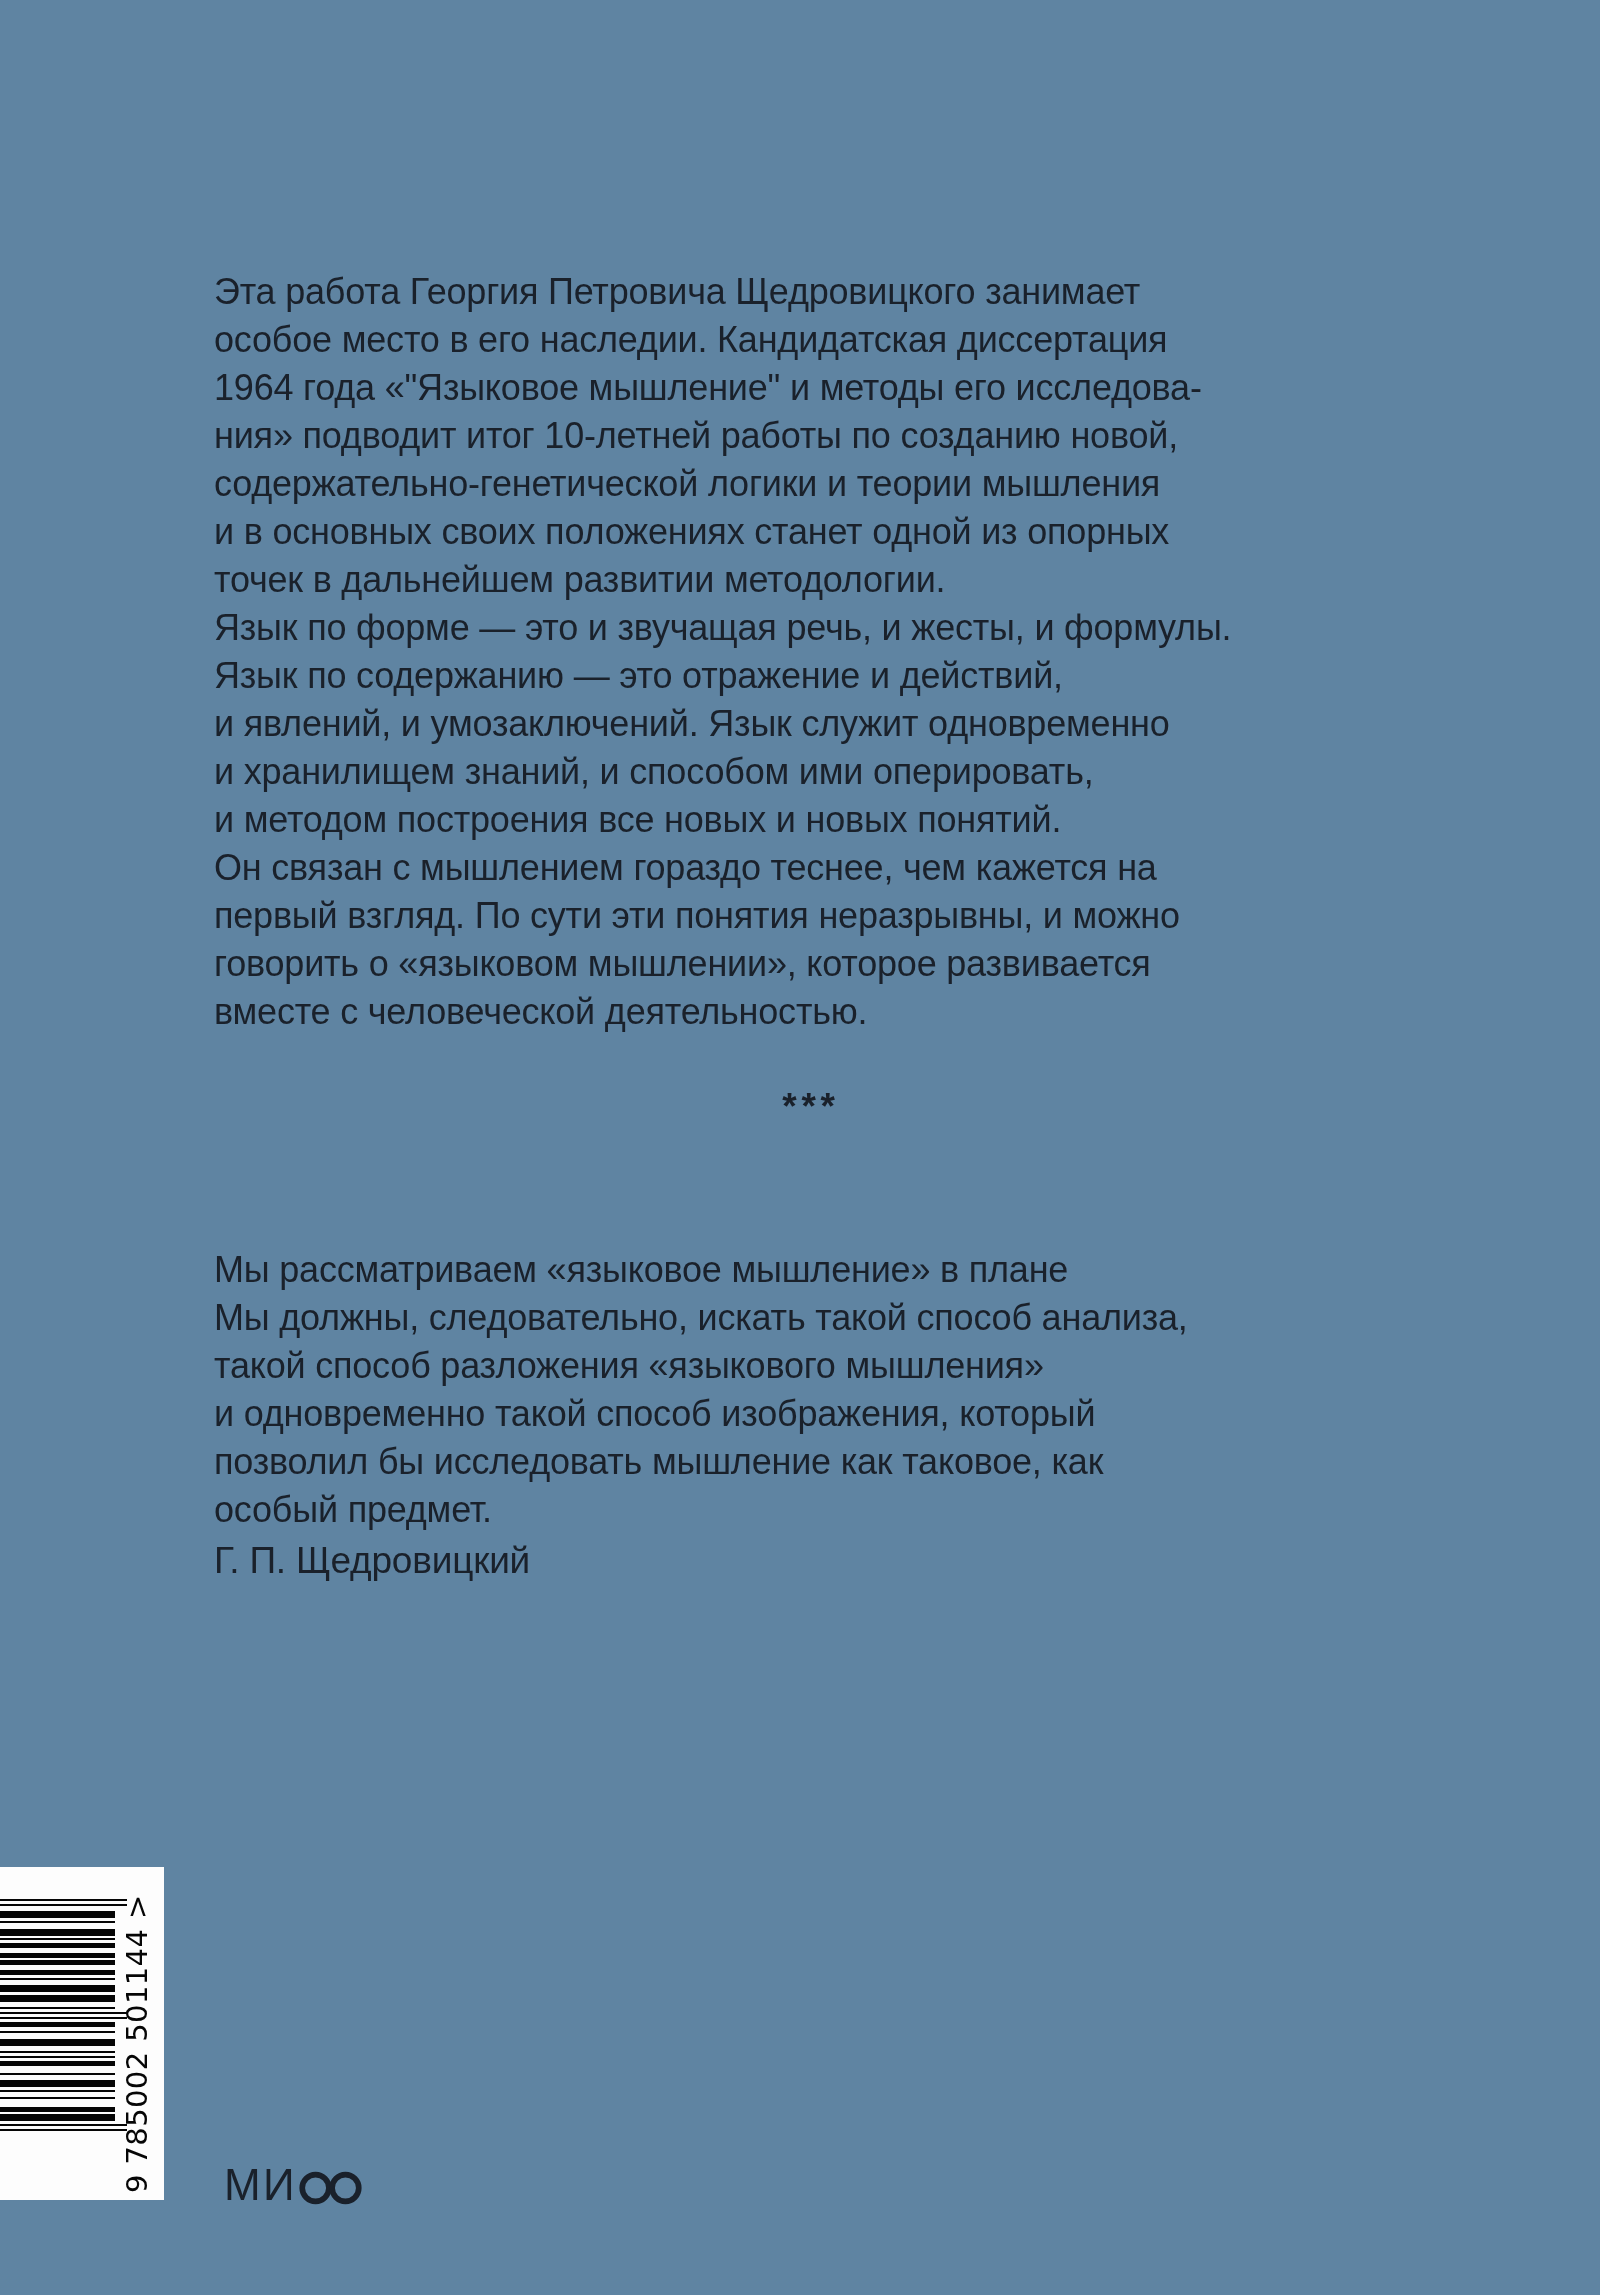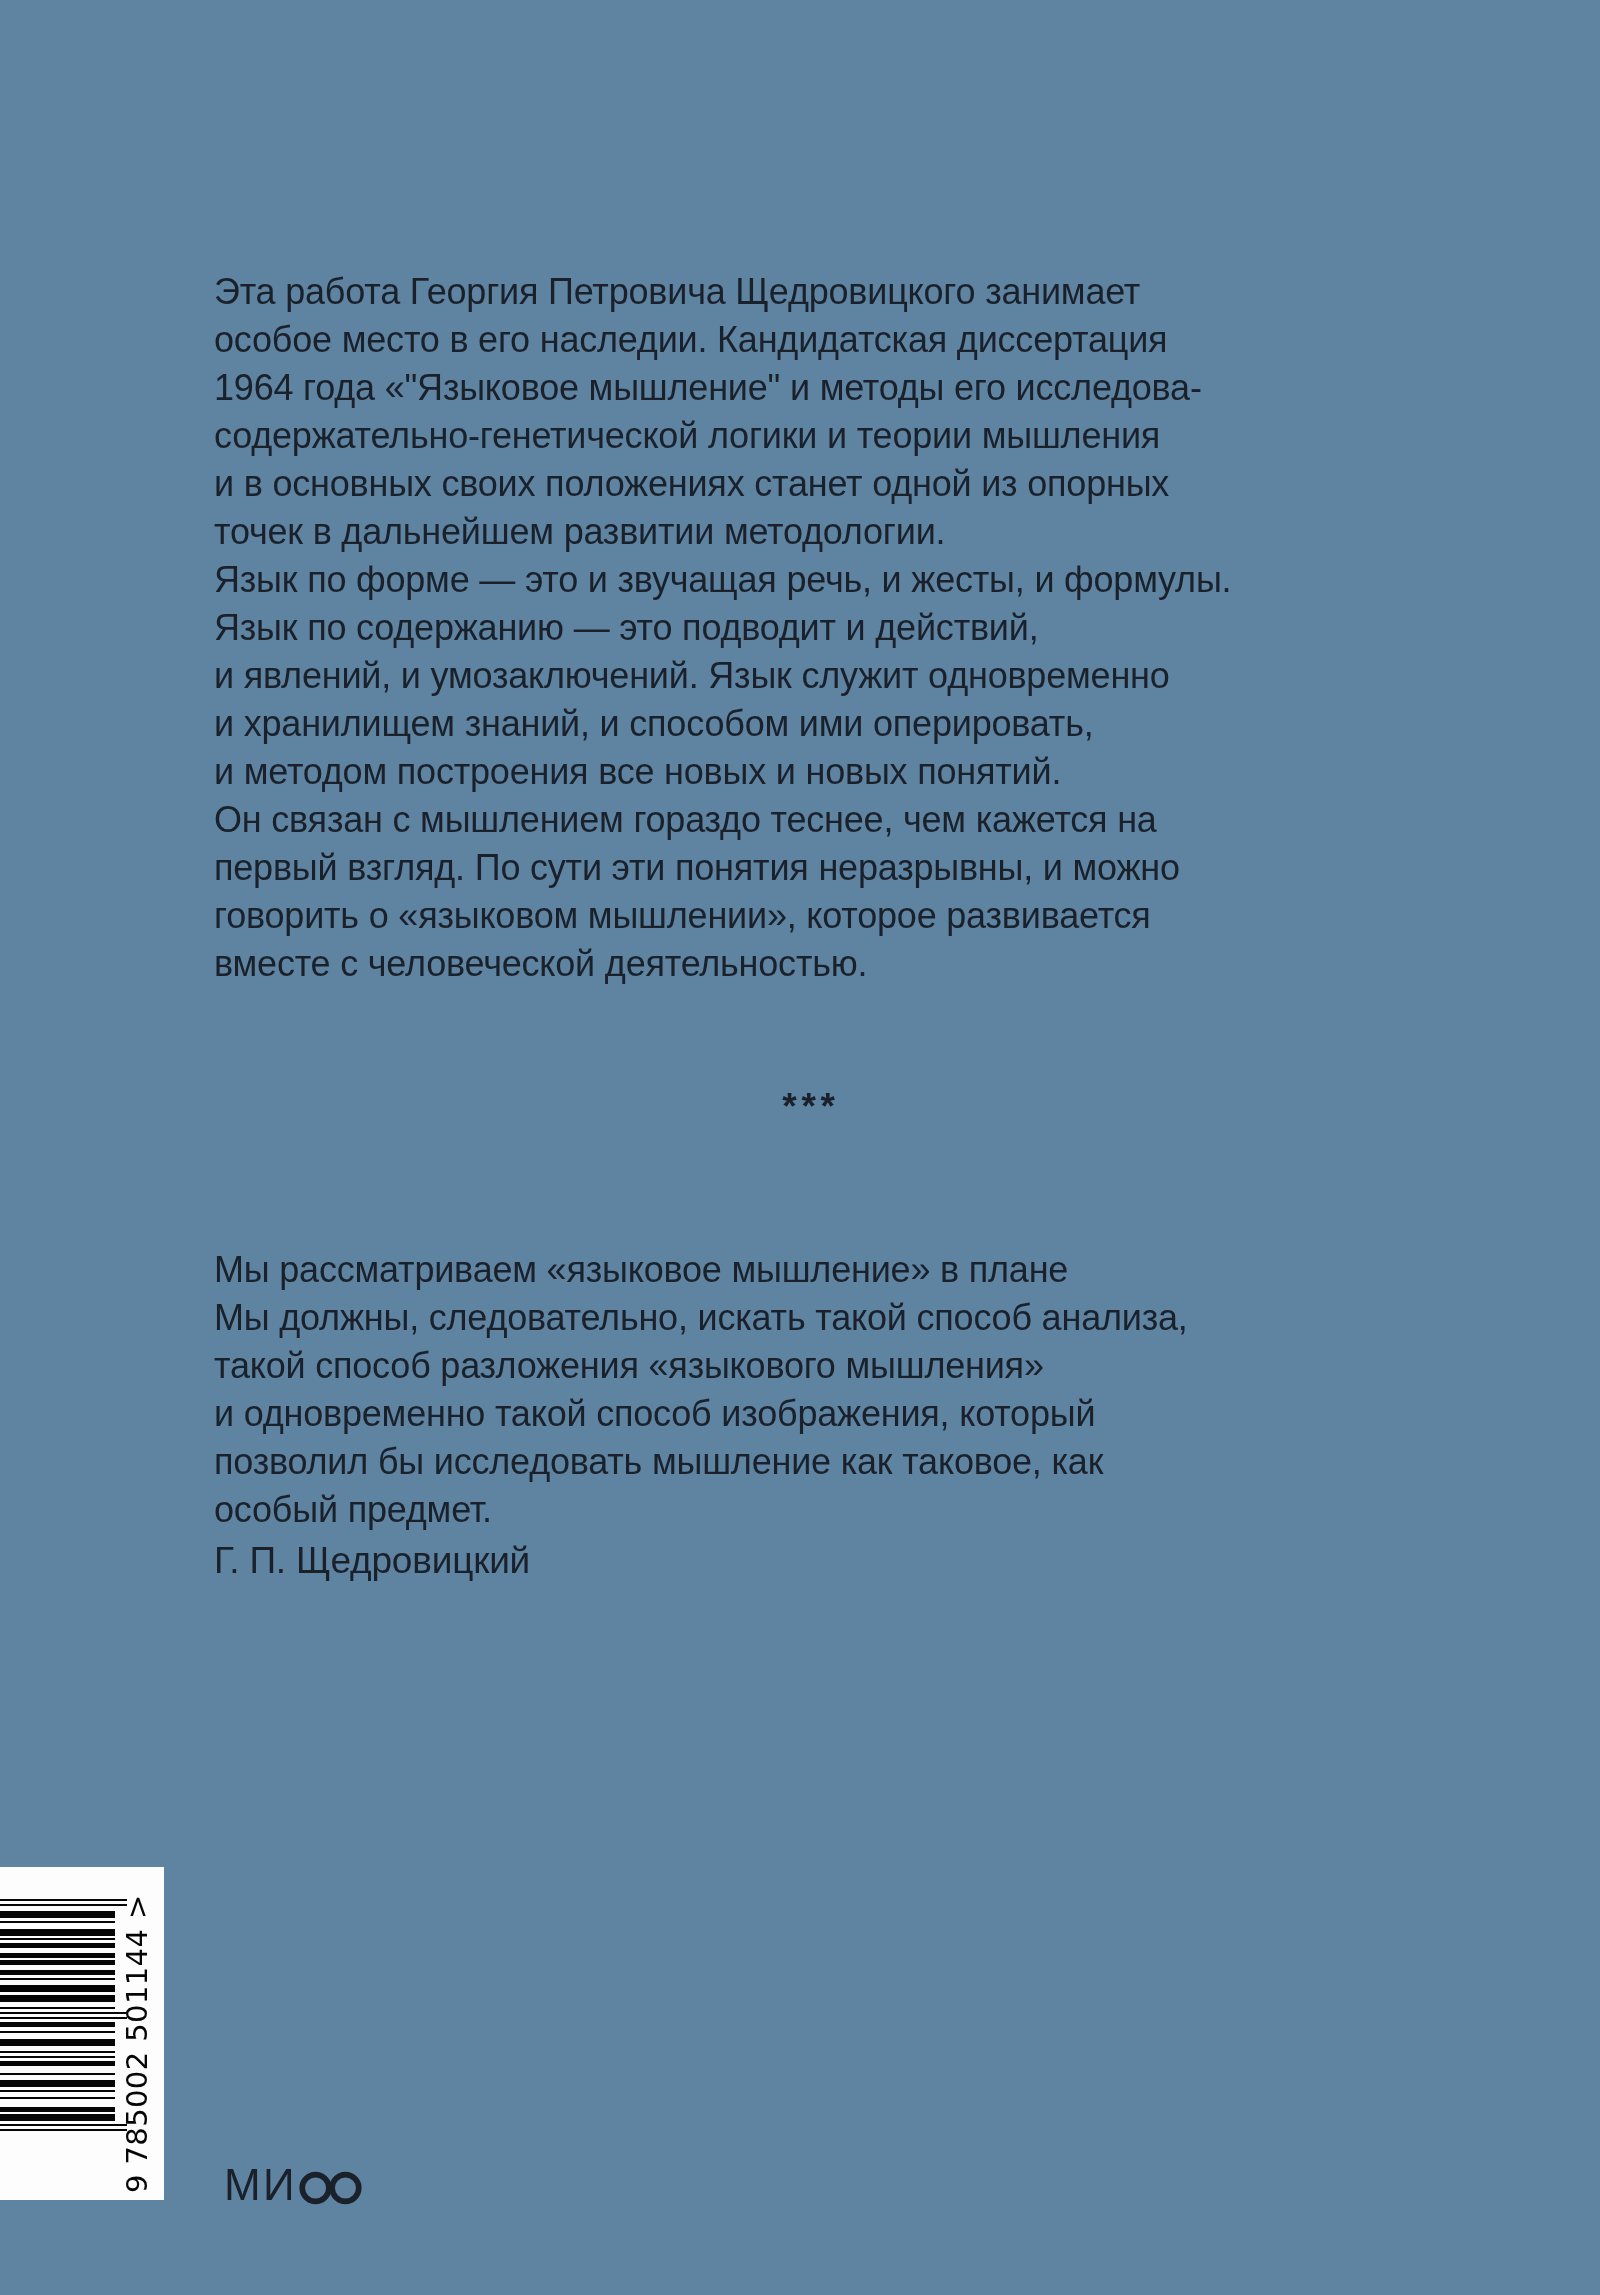--- a/index.html
+++ b/index.html
@@ -83,25 +83,26 @@
 </style>
 </head>
 <body style="background: rgb(95, 132, 162);">
 
 <div id="page" style="color: rgb(26, 33, 43);">
 
   <div id="para1" class="annotation-block">
     <div class="annotation-line">Эта работа Георгия Петровича Щедровицкого занимает</div>
     <div class="annotation-line">особое место в его наследии. Кандидатская диссертация</div>
     <div class="annotation-line">1964 года «"Языковое мышление" и методы его исследова-</div>
+    <div class="annotation-line">ния» подводит итог 10-летней работы по созданию новой,</div>
     <div class="annotation-line">содержательно-генетической логики и теории мышления</div>
     <div class="annotation-line">и в основных своих положениях станет одной из опорных</div>
     <div class="annotation-line">точек в дальнейшем развитии методологии.</div>
     <div class="annotation-line">Язык по форме — это и звучащая речь, и жесты, и формулы.</div>
-    <div class="annotation-line">Язык по содержанию — это подводит и действий,</div>
+    <div class="annotation-line">Язык по содержанию — это отражение и действий,</div>
     <div class="annotation-line">и явлений, и умозаключений. Язык служит одновременно</div>
     <div class="annotation-line">и хранилищем знаний, и способом ими оперировать,</div>
     <div class="annotation-line">и методом построения все новых и новых понятий.</div>
     <div class="annotation-line">Он связан с мышлением гораздо теснее, чем кажется на</div>
     <div class="annotation-line">первый взгляд. По сути эти понятия неразрывны, и можно</div>
     <div class="annotation-line">говорить о «языковом мышлении», которое развивается</div>
     <div class="annotation-line">вместе с человеческой деятельностью.</div>
   </div>
 
   <div id="stars">***</div>

